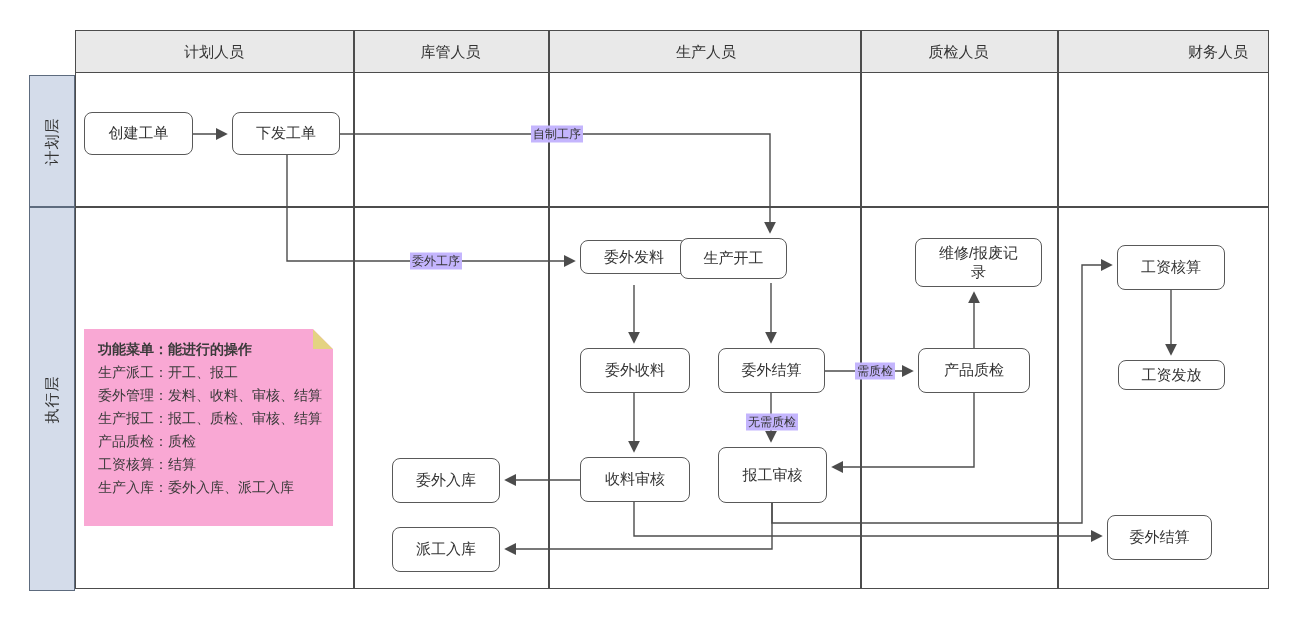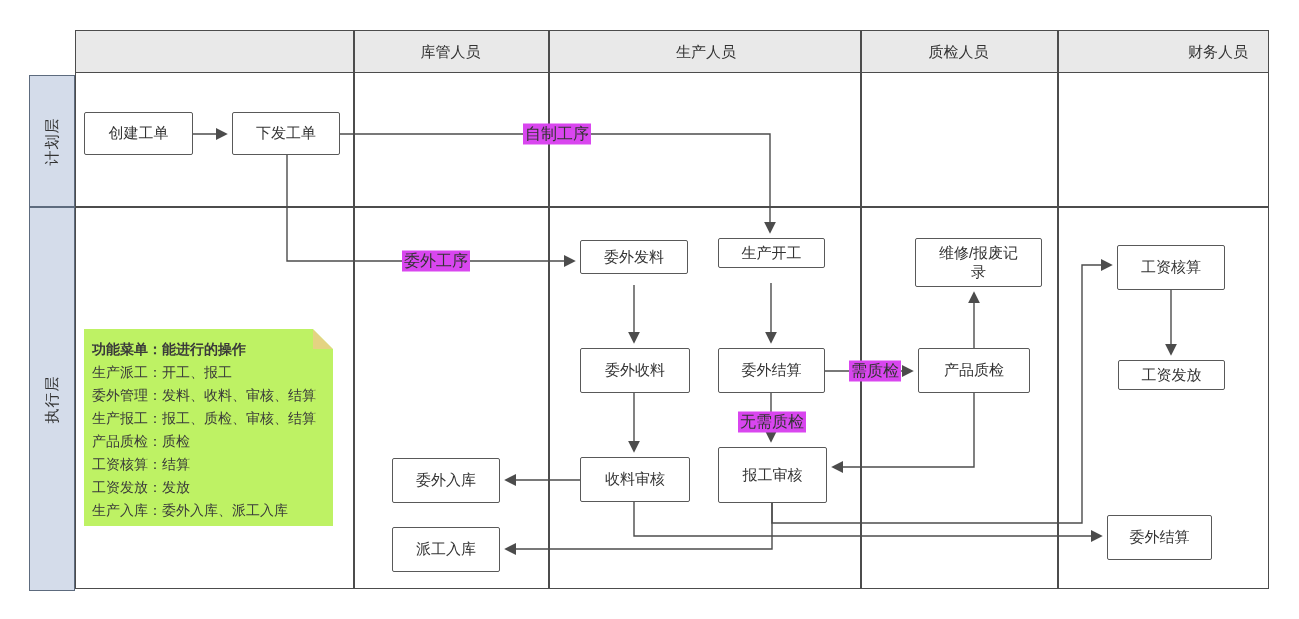--- a/index.html
+++ b/index.html
@@ -26,34 +26,34 @@
   .row-label {
     position:absolute; left:29px; width:46px; background:#d4dcea;
     border:1.5px solid #5d6b7e; box-sizing:border-box; z-index:1;
     display:flex; align-items:center; justify-content:center;
   }
   .row-label span {
     transform:rotate(-90deg); white-space:nowrap; font-size:15px; color:#333; letter-spacing:1px;
   }
   
   .node {
-    position:absolute; background:#fff; border:1.5px solid #595959; border-radius:2px;
+    position:absolute; background:#fff; border:1.5px solid #595959; border-radius:8px;
     box-sizing:border-box; display:flex; align-items:center; justify-content:center;
     font-size:15px; color:#333; text-align:center; white-space:pre-line; line-height:1.25;
     z-index:4;
   }
   
   .edge-label {
-    position:absolute; transform:translate(-50%,-50%); background:#d946ef;
-    font-size:16px; color:#333; padding:0 2px; white-space:nowrap; z-index:5;
+    position:absolute; transform:translate(-50%,-50%); background:#c4b5fd;
+    font-size:12px; color:#333; padding:0 2px; white-space:nowrap; z-index:5;
   }
   
   .note {
     position:absolute; left:84px; top:329px; width:249px; height:197px;
-    background:#bef264; box-sizing:border-box; padding:9px 8px 8px 8px;
+    background:#f9a8d4; box-sizing:border-box; padding:9px 8px 8px 14px;
     font-size:14px; line-height:23px; color:#3a3a3a; z-index:4;
   }
   .note-title { font-weight:bold; white-space:nowrap; }
   .note-line { white-space:nowrap; }
   .note-fold {
     position:absolute; top:0; right:0; width:0; height:0; z-index:6;
     border-top:20px solid #ffffff; border-left:20px solid transparent;
   }
   .note-fold-inner {
     position:absolute; top:0; right:0; width:0; height:0; z-index:5;
@@ -67,20 +67,21 @@
 <div class="canvas">
 
   <div class="header-band"></div>
   <div class="row-label" style="top:75px;height:132px">
     <span>计划层</span>
   </div>
   <div class="row-label" style="top:207px;height:384px">
     <span>执行层</span>
   </div>
 
+  <div class="lane-header" style="left:75px;width:278px">计划人员</div>
   <div class="lane-header" style="left:353px;width:195px">库管人员</div>
   <div class="lane-header" style="left:548px;width:316px">生产人员</div>
   <div class="lane-header" style="left:860px;width:197px">质检人员</div>
   <div class="lane-header" style="left:1112px;width:212px">财务人员</div>
 
   <div class="vline" style="left:353px"></div>
   <div class="vline" style="left:548px"></div>
   <div class="vline" style="left:860px"></div>
   <div class="vline" style="left:1057px"></div>
   <div class="row-divider"></div>
@@ -107,21 +108,21 @@
       <polyline points="772,490 772,523 1082,523 1082,265 1111,265" marker-end="url(#arr)"></polyline>
       <polyline points="634,502 634,536 1101,536" marker-end="url(#arr)"></polyline>
       <polyline points="772,490 772,549 506,549" marker-end="url(#arr)"></polyline>
       <polyline points="1171,290 1171,354" marker-end="url(#arr)"></polyline>
     </g>
   </svg>
 
   <div class="node" style="left:84px;top:112px;width:109px;height:43px">创建工单</div>
   <div class="node" style="left:232px;top:112px;width:108px;height:43px">下发工单</div>
   <div class="node" style="left:580px;top:240px;width:108px;height:34px">委外发料</div>
-  <div class="node" style="left:718px;top:238px;width:107px;height:30px">生产开工</div>
+  <div class="node" style="left:680px;top:238px;width:107px;height:41px">生产开工</div>
   <div class="node" style="left:915px;top:238px;width:127px;height:49px">维修/报废记
 录</div>
   <div class="node" style="left:1117px;top:245px;width:108px;height:45px">工资核算</div>
   <div class="node" style="left:580px;top:348px;width:110px;height:45px">委外收料</div>
   <div class="node" style="left:718px;top:348px;width:107px;height:45px">委外结算</div>
   <div class="node" style="left:918px;top:348px;width:112px;height:45px">产品质检</div>
   <div class="node" style="left:1118px;top:360px;width:107px;height:30px">工资发放</div>
   <div class="node" style="left:392px;top:458px;width:108px;height:45px">委外入库</div>
   <div class="node" style="left:580px;top:457px;width:110px;height:45px">收料审核</div>
   <div class="node" style="left:718px;top:447px;width:109px;height:56px">报工审核</div>
@@ -135,17 +136,16 @@
 
   <div class="note">
     <div class="note-fold-inner"></div>
     <div class="note-fold"></div>
     <div class="note-title">功能菜单：能进行的操作</div>
     <div class="note-line">生产派工：开工、报工</div>
     <div class="note-line">委外管理：发料、收料、审核、结算</div>
     <div class="note-line">生产报工：报工、质检、审核、结算</div>
     <div class="note-line">产品质检：质检</div>
     <div class="note-line">工资核算：结算</div>
-    <div class="note-line">工资发放：发放</div>
     <div class="note-line">生产入库：委外入库、派工入库</div>
   </div>
 
 </div>
 
 </body></html>

